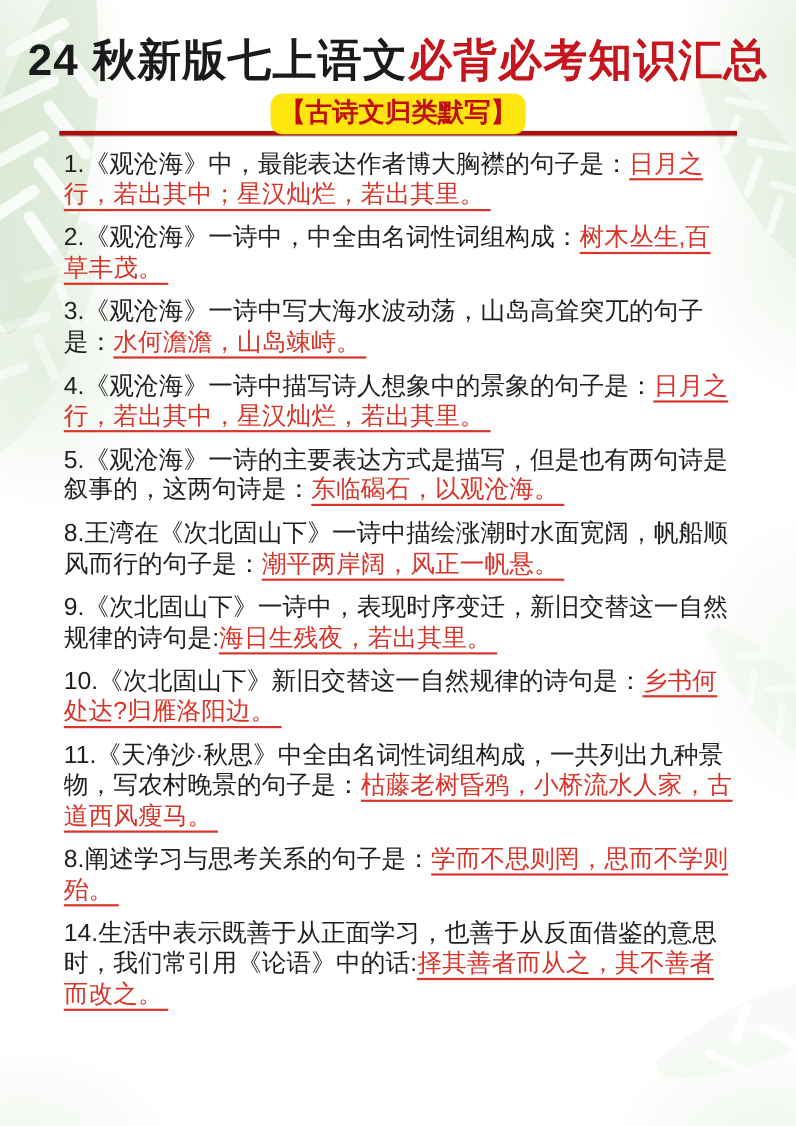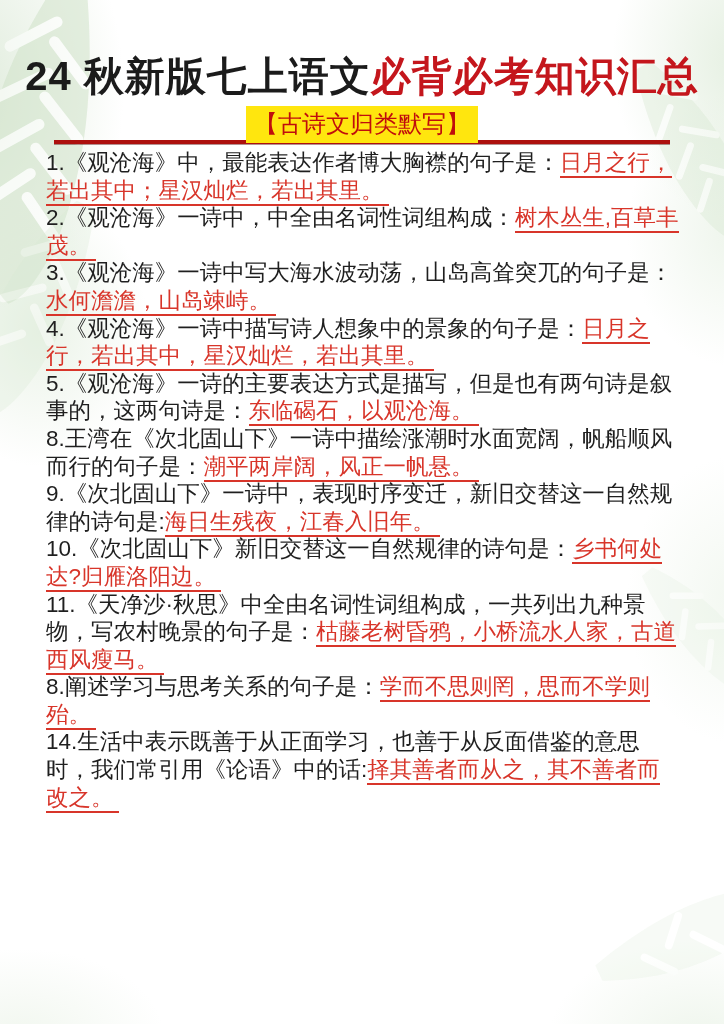--- a/index.html
+++ b/index.html
@@ -19,51 +19,51 @@
       radial-gradient(200px 120px at 20px 1035px, rgba(214,231,208,.33), transparent 72%),
       #ffffff;
   }
   .decor{position:absolute;pointer-events:none;}
   .decor.leaf-tl{left:-28px;top:-18px;transform:rotate(10deg);}
   .decor.leaf-tl2{left:-40px;top:150px;transform:rotate(24deg) scale(.72);opacity:.65;}
   .decor.leaf-tr{right:-46px;top:-8px;transform:rotate(-28deg) scaleX(-1) scale(.62);opacity:.55;}
   .decor.leaf-r2{right:-58px;top:470px;transform:rotate(-40deg) scaleX(-1) scale(.5);opacity:.32;}
   .decor.leaf-br{right:-50px;bottom:-70px;transform:rotate(-115deg) scale(.6);opacity:.38;}
 
-  .header{position:relative;text-align:center;padding-top:52px;z-index:2;}
+  .header{position:relative;text-align:center;padding-top:31px;z-index:2;}
   .title{
     margin:0;font-size:40px;line-height:48px;font-weight:700;
     letter-spacing:1px;white-space:nowrap;
   }
   .title .t-black{color:#1b1b1b;}
   .title .t-red{color:#c4161c;}
   .subtitle-row{margin-top:6px;line-height:0;}
   .subtitle{
     display:inline-block;
     background:#ffe60e;
     color:#c00d0d;
-    font-size:24px;line-height:34px;font-weight:400;
+    font-size:24px;line-height:34px;font-weight:700;
     padding:1px 8px 2px 8px;
-    position:relative;z-index:3;
+    position:relative;z-index:3;border-radius:11px;
   }
   .rule{
     width:616px;height:4px;background:#ad100e;
     margin:-3px auto 0 auto;position:relative;z-index:1;
     box-shadow:0 1px 0 rgba(90,10,10,.45);
   }
 
   .content{
     position:relative;z-index:2;
     width:634px;
     margin:5px auto 0 46px;
     font-size:22.5px;line-height:27.6px;
     color:#1f1f1f;
     text-align:left;
   }
-  .item{margin:0;}
+  .item{margin:12px;}
   .seg-q{color:#1f1f1f;}
   .seg-a{
     color:#d8352a;
     border-bottom:2px solid #d8352a;
     padding-right:5px;
     padding-bottom:1px;
   }
 </style>
 </head>
 <body>
@@ -140,20 +140,20 @@
     <div class="rule"></div>
   </div>
 
   <div class="content" id="qa-list">
       <p class="item"><span class="seg-q">1.</span><span class="seg-q">《观沧海》中，最能表达作者博大胸襟的句子是：</span><span class="seg-a">日月之行，若出其中；星汉灿烂，若出其里。</span></p>
       <p class="item"><span class="seg-q">2.</span><span class="seg-q">《观沧海》一诗中，中全由名词性词组构成：</span><span class="seg-a">树木丛生,百草丰茂。</span></p>
       <p class="item"><span class="seg-q">3.</span><span class="seg-q">《观沧海》一诗中写大海水波动荡，山岛高耸突兀的句子是：</span><span class="seg-a">水何澹澹，山岛竦峙。</span></p>
       <p class="item"><span class="seg-q">4.</span><span class="seg-q">《观沧海》一诗中描写诗人想象中的景象的句子是：</span><span class="seg-a">日月之行，若出其中，星汉灿烂，若出其里。</span></p>
       <p class="item"><span class="seg-q">5.</span><span class="seg-q">《观沧海》一诗的主要表达方式是描写，但是也有两句诗是叙事的，这两句诗是：</span><span class="seg-a">东临碣石，以观沧海。</span></p>
       <p class="item"><span class="seg-q">8.</span><span class="seg-q">王湾在《次北固山下》一诗中描绘涨潮时水面宽阔，帆船顺风而行的句子是：</span><span class="seg-a">潮平两岸阔，风正一帆悬。</span></p>
-      <p class="item"><span class="seg-q">9.</span><span class="seg-q">《次北固山下》一诗中，表现时序变迁，新旧交替这一自然规律的诗句是:</span><span class="seg-a">海日生残夜，江春入旧年。</span></p>
+      <p class="item"><span class="seg-q">9.</span><span class="seg-q">《次北固山下》一诗中，表现时序变迁，新旧交替这一自然规律的诗句是:</span><span class="seg-a">海日生残夜，若出其里。</span></p>
       <p class="item"><span class="seg-q">10.</span><span class="seg-q">《次北固山下》新旧交替这一自然规律的诗句是：</span><span class="seg-a">乡书何处达?归雁洛阳边。</span></p>
       <p class="item"><span class="seg-q">11.</span><span class="seg-q">《天净沙·秋思》中全由名词性词组构成，一共列出九种景物，写农村晚景的句子是：</span><span class="seg-a">枯藤老树昏鸦，小桥流水人家，古道西风瘦马。</span></p>
       <p class="item"><span class="seg-q">8.</span><span class="seg-q">阐述学习与思考关系的句子是：</span><span class="seg-a">学而不思则罔，思而不学则殆。</span></p>
       <p class="item"><span class="seg-q">14.</span><span class="seg-q">生活中表示既善于从正面学习，也善于从反面借鉴的意思时，我们常引用《论语》中的话:</span><span class="seg-a">择其善者而从之，其不善者而改之。</span></p>
     </div>
 
 </div>
 
 </body></html>

